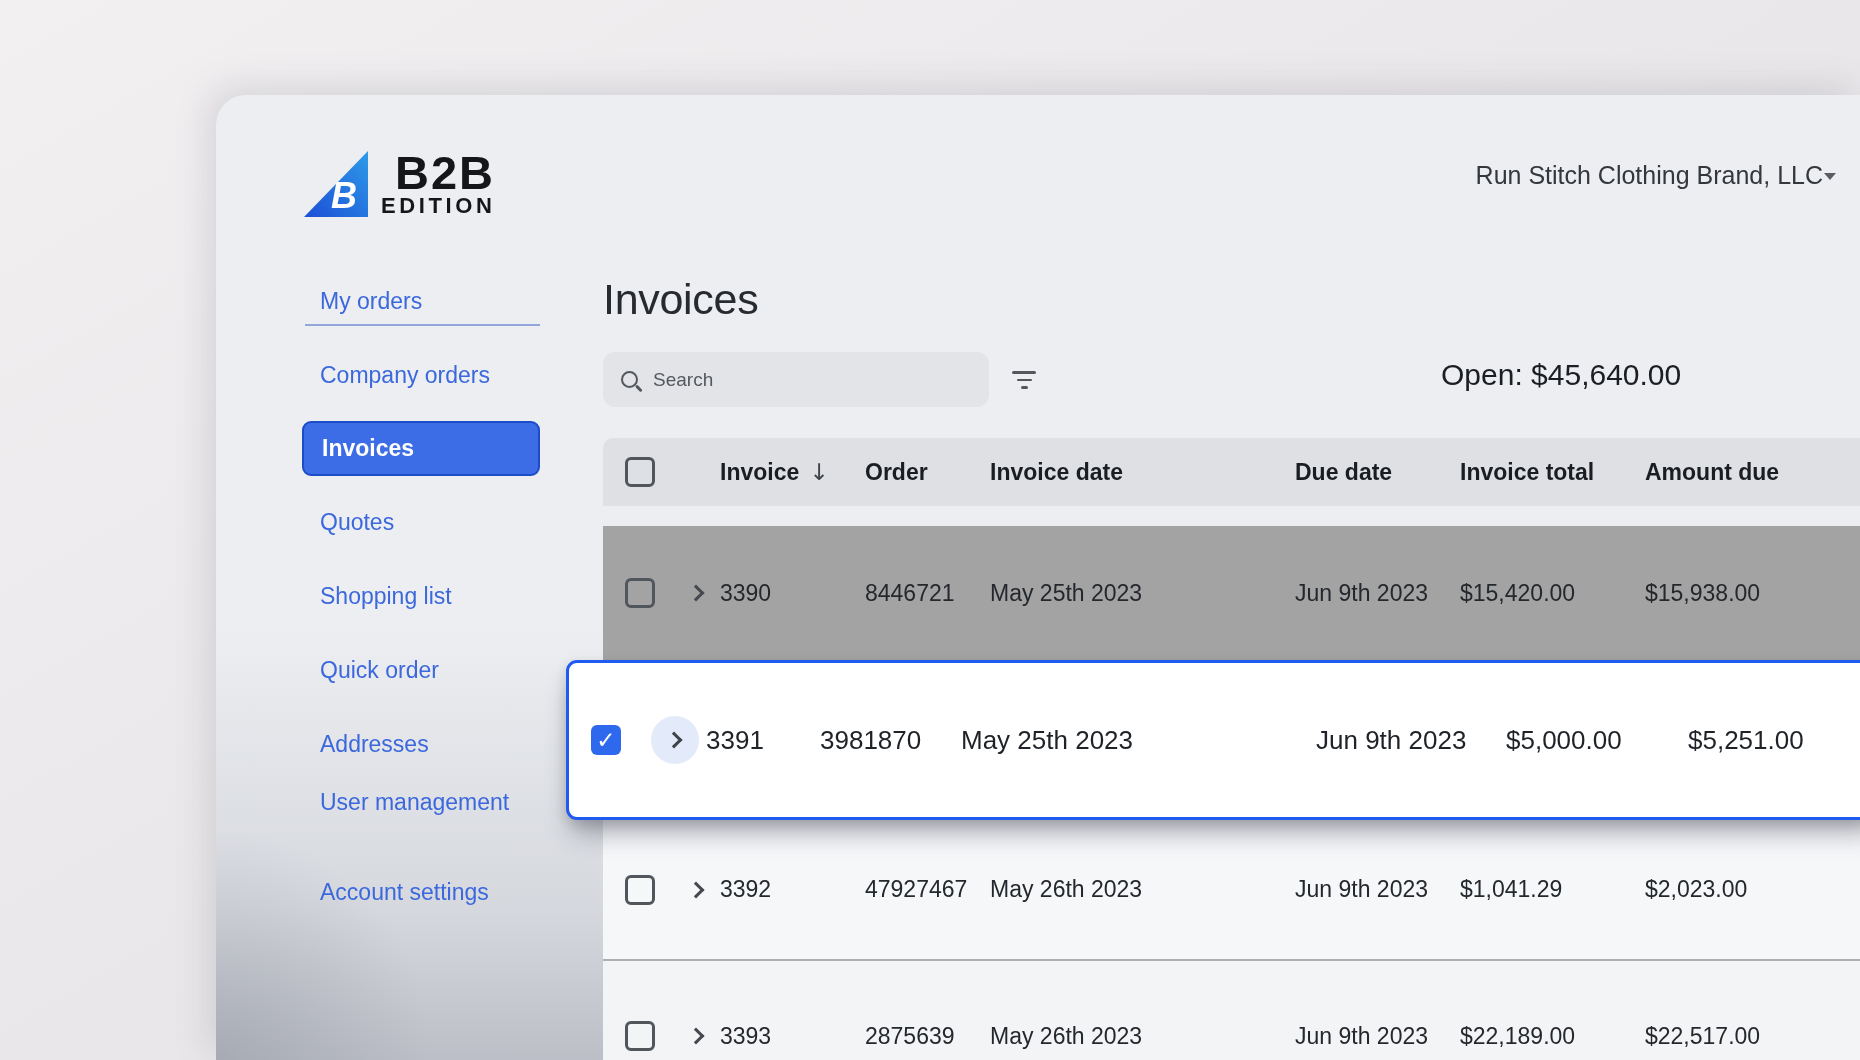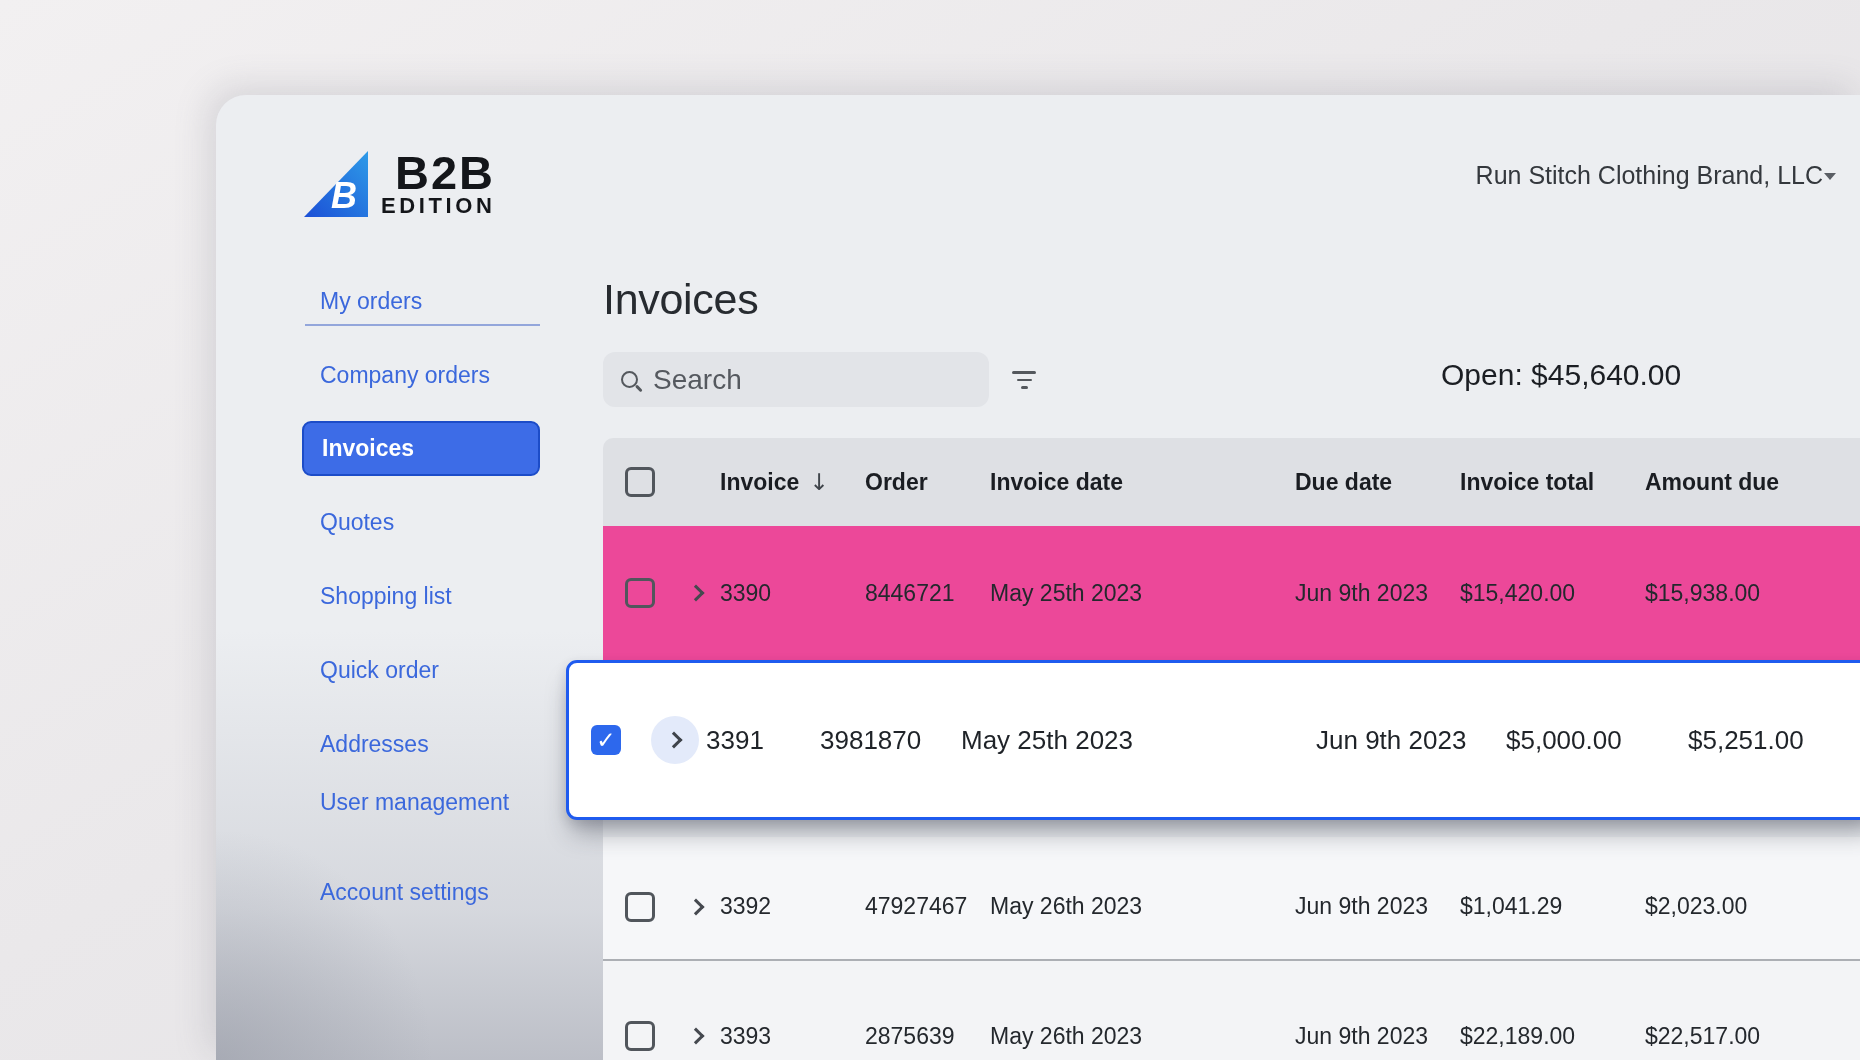--- a/index.html
+++ b/index.html
@@ -40,36 +40,36 @@
   }
   .nav-divider { position:absolute; left:3px; top:229px; width:235px; height:2px; background:#93A6DB; }
   
   .main { position:absolute; left:387px; top:0; right:0; bottom:0; }
   .page-title { position:absolute; left:0; top:180px; font-size:43px; color:#272B30; letter-spacing:-0.3px; }
   .search-box { position:absolute; left:0; top:257px; width:386px; height:55px; background:#E2E4E8;
     border-radius:12px; display:flex; align-items:center; gap:15px; padding:0 18px; }
   .search-glass { width:17px; height:17px; border:2.5px solid #54585D; border-radius:50%; position:relative; flex:0 0 auto; }
   .search-glass::after { content:''; position:absolute; width:8px; height:2.5px; background:#54585D;
     transform:rotate(45deg); right:-7px; bottom:-3px; border-radius:2px; }
-  .search-box input { background:transparent; border:none; outline:none; font-size:28px; color:#33373C; width:100%;
+  .search-box input { background:transparent; border:none; outline:none; font-size:19px; color:#33373C; width:100%;
     font-family:"Liberation Sans","DejaVu Sans",sans-serif; }
   .search-box input::placeholder { color:#55595F; opacity:1; }
   .filter-button { position:absolute; left:398px; top:262px; width:46px; height:46px;
     display:flex; flex-direction:column; align-items:center; justify-content:center; gap:5px; cursor:pointer; }
   .fbar { height:2.6px; background:#54585D; border-radius:2px; }
   .fbar1 { width:24px; } .fbar2 { width:15px; } .fbar3 { width:7px; }
   .open-summary { position:absolute; left:838px; top:263px; font-size:30px; color:#1B1E23; }
   
   .tgrid { display:grid; grid-template-columns:72px 45px 145px 125px 305px 165px 185px 1fr; align-items:center; }
-  .table-header { position:absolute; left:0; top:343px; right:0; height:88px; background:#DEE0E4;
+  .table-header { position:absolute; left:0; top:343px; right:0; height:68px; background:#DEE0E4;
     border-top-left-radius:10px; font-weight:700; font-size:23px; color:#1A1D22; }
   .table-body { position:absolute; left:0; top:431px; right:0; bottom:0; }
   .trow { position:absolute; left:0; right:0; font-size:23px; color:#24282D; cursor:pointer; }
-  .row-0 { top:0; height:134px; background:#ec4899; }
-  .row-2 { top:294px; height:139px; background:#F6F7F9;margin-top:17px; }
+  .row-0 { top:0; height:134px; background:#a3a3a3; }
+  .row-2 { top:294px; height:139px; background:#F6F7F9; }
   .row-sep { position:absolute; left:0; right:0; top:433px; height:2px; background:#ACAFB4; }
   .row-3 { top:435px; height:150px; background:#F3F4F6; }
   .cell-select { padding-left:22px; }
   .cell-expand { display:flex; justify-content:center; align-items:center; }
   .cb { width:30px; height:30px; border:3px solid #51565C; border-radius:6px; background:transparent; cursor:pointer; }
   .cb.checked { background:#2D68ED; border:none; display:flex; align-items:center; justify-content:center; }
   .cb.checked .tick { color:#FFFFFF; font-size:23px; font-weight:700; font-family:"DejaVu Sans",sans-serif; line-height:1; }
   .chev { width:12px; height:12px; border-top:3px solid #45494F; border-right:3px solid #45494F;
     transform:rotate(45deg); display:inline-block; margin-left:-3px; }
   .sort-icon { font-family:"DejaVu Sans",sans-serif; font-size:23px; font-weight:400; color:#3F444A; margin-left:10px; }

